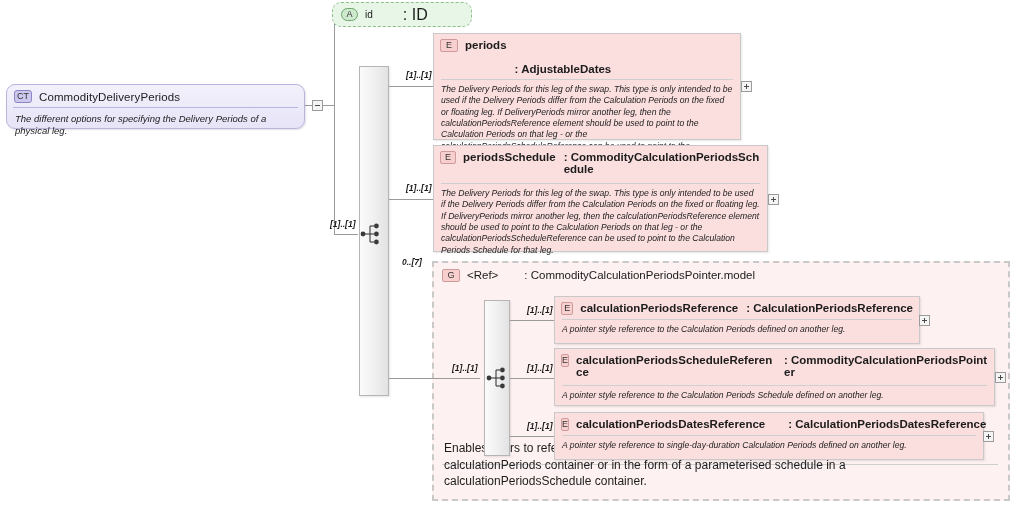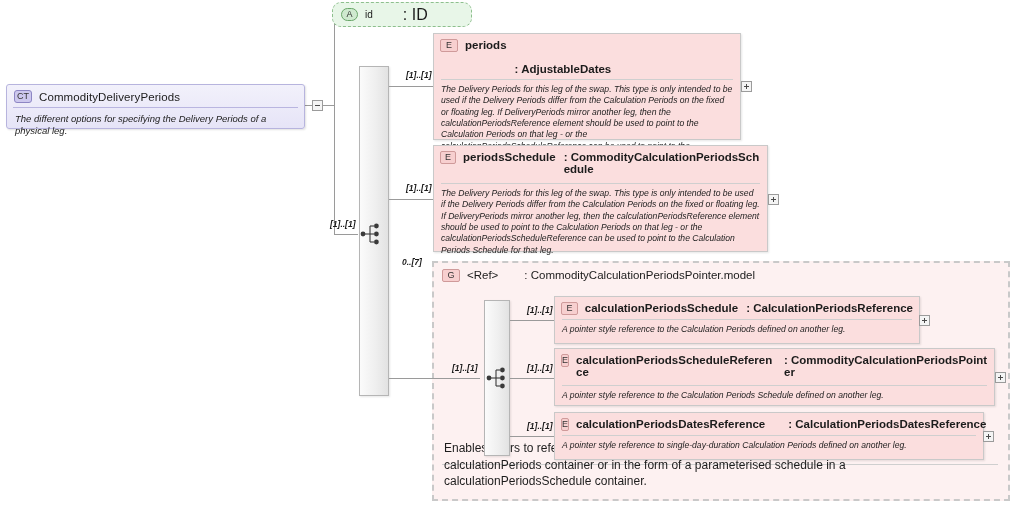--- a/index.html
+++ b/index.html
@@ -54,21 +54,21 @@
     height: 5px;
     background: #4a4a4a;
   }
 
   
   .ct-box {
     position: absolute;
     box-sizing: border-box;
     background: linear-gradient(to bottom, #f2f1fb 0%, #e6e4f7 100%);
     border: 1px solid #b7b4de;
-    border-radius: 3px;
+    border-radius: 9px;
     box-shadow: 1px 1px 2px rgba(0,0,0,0.12);
   }
   .ct-head {
     display: flex;
     align-items: center;
     padding: 5px 7px 4px 7px;
   }
   .badge {
     display: inline-block;
     box-sizing: border-box;
@@ -342,21 +342,21 @@
   <div class="ln-h" style="left:510px; top:378px; width:44px;"></div>
   <div class="ln-h" style="left:510px; top:436px; width:44px;"></div>
 
   <div class="card" style="left:527px; top:305px;">[1]..[1]</div>
   <div class="card" style="left:527px; top:363px;">[1]..[1]</div>
   <div class="card" style="left:527px; top:421px;">[1]..[1]</div>
 
   <div class="el-box" style="left:554px; top:296px; width:366px; height:48px;">
     <div class="el-head">
       <span class="badge e">E</span>
-      <span class="el-name">calculationPeriodsSchedule</span>
+      <span class="el-name">calculationPeriodsReference</span>
       <span class="el-type" style="margin-left:8px;">: CalculationPeriodsReference</span>
     </div>
     <div class="el-sep"></div>
     <div class="el-doc">A pointer style reference to the Calculation Periods defined on another leg.</div>
   </div>
   <div class="pmbox plus" style="left:919px; top:315px;"></div>
 
   <div class="el-box" style="left:554px; top:348px; width:441px; height:58px;">
     <div class="el-head wrap">
       <div class="row">

